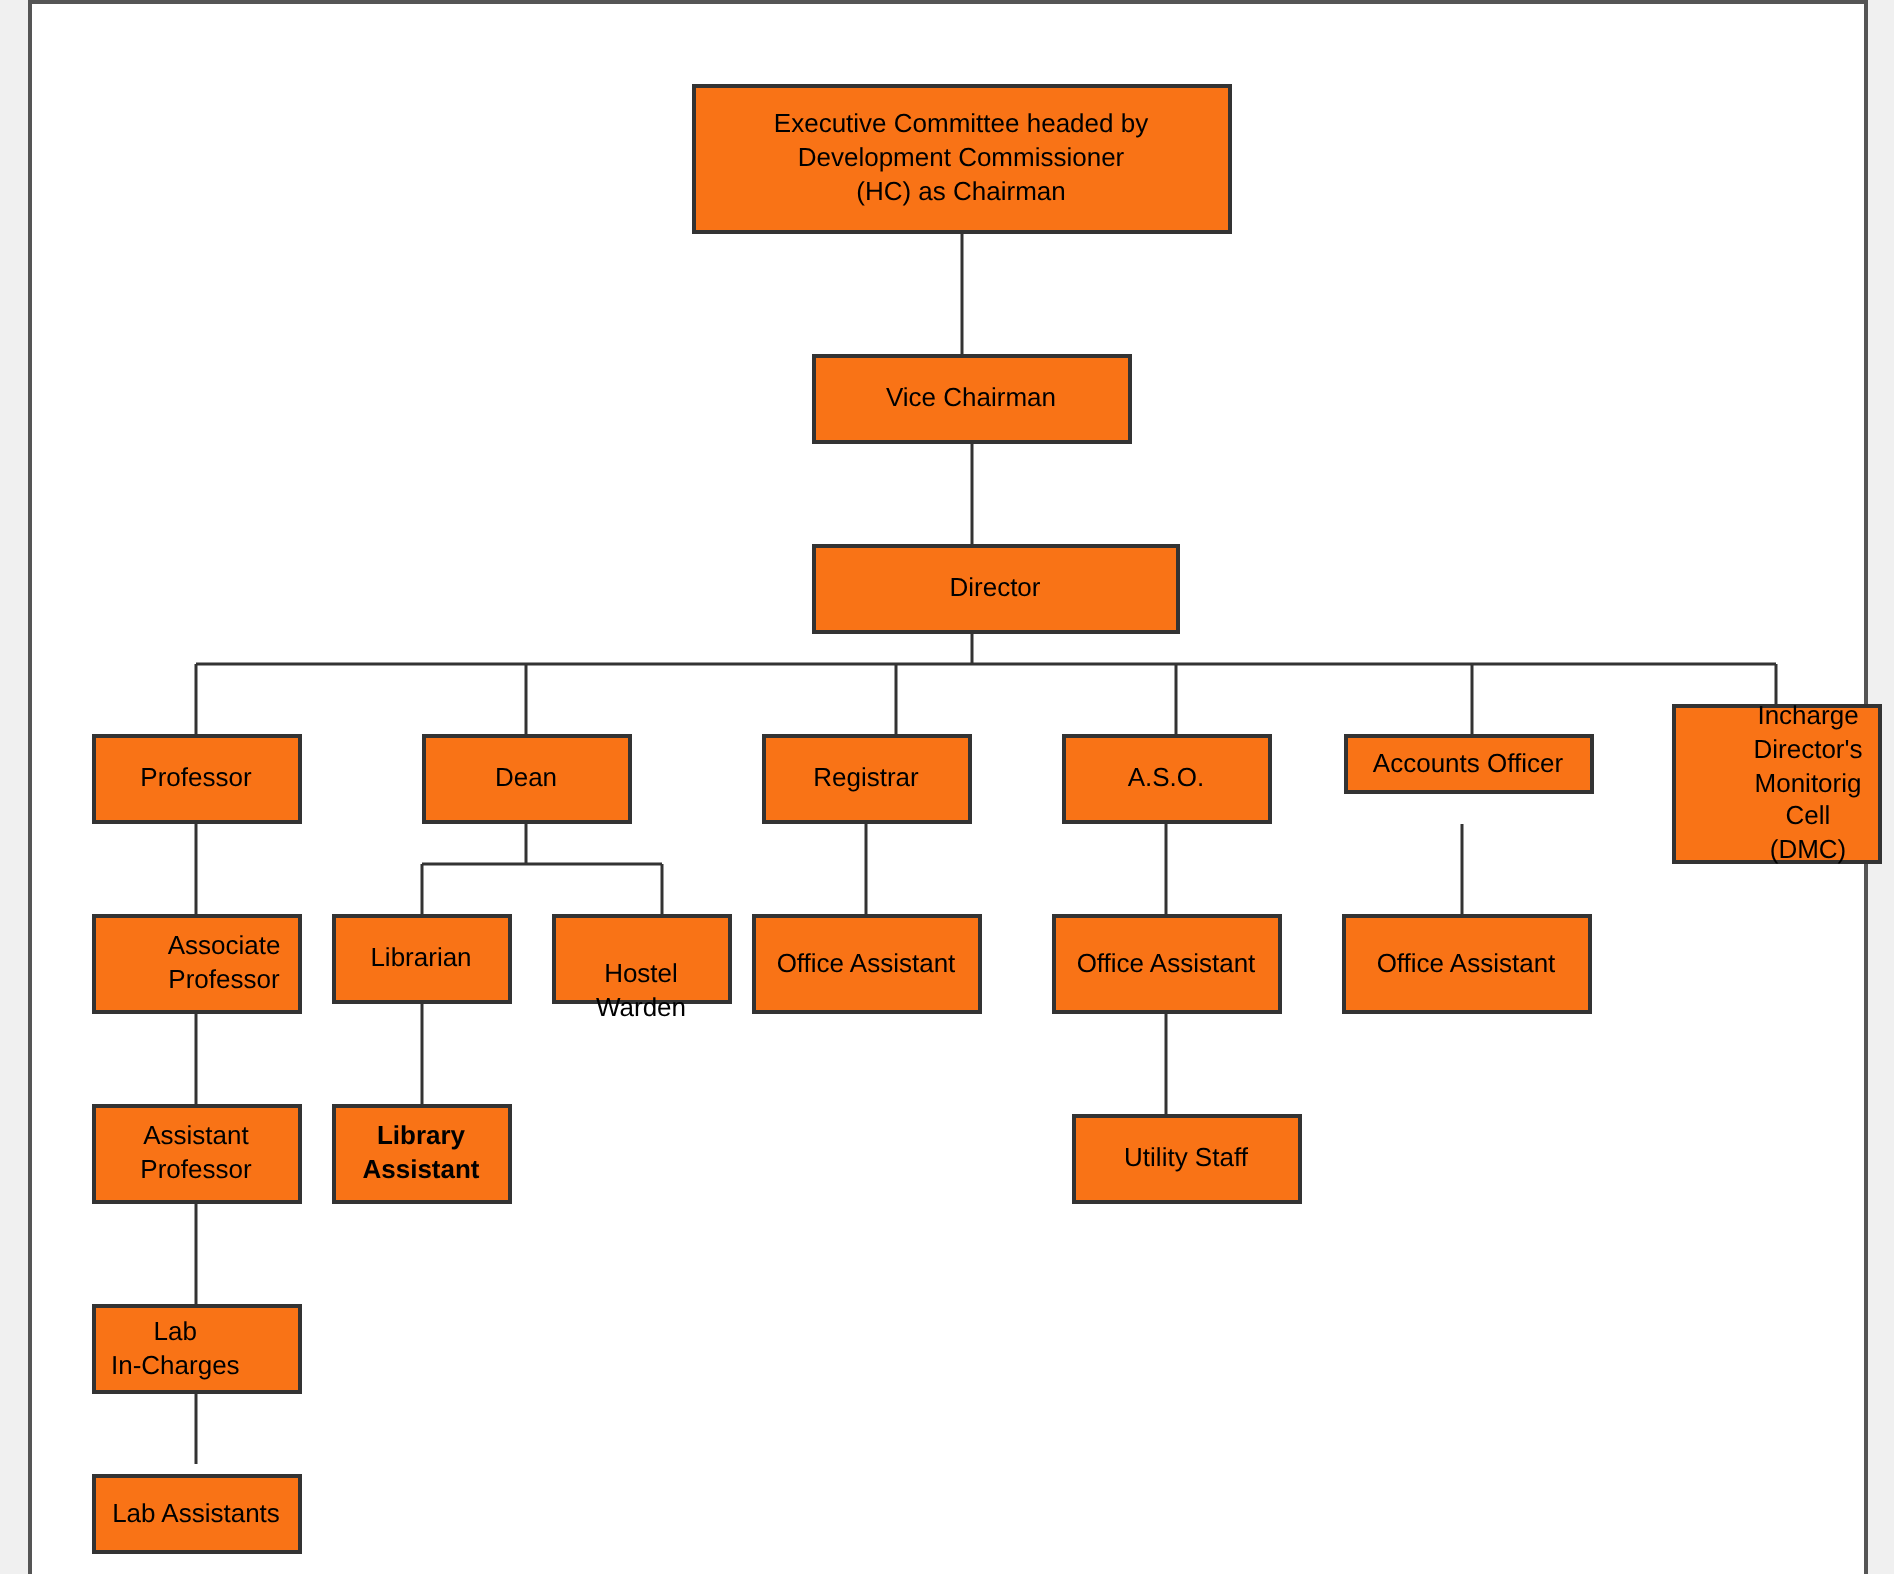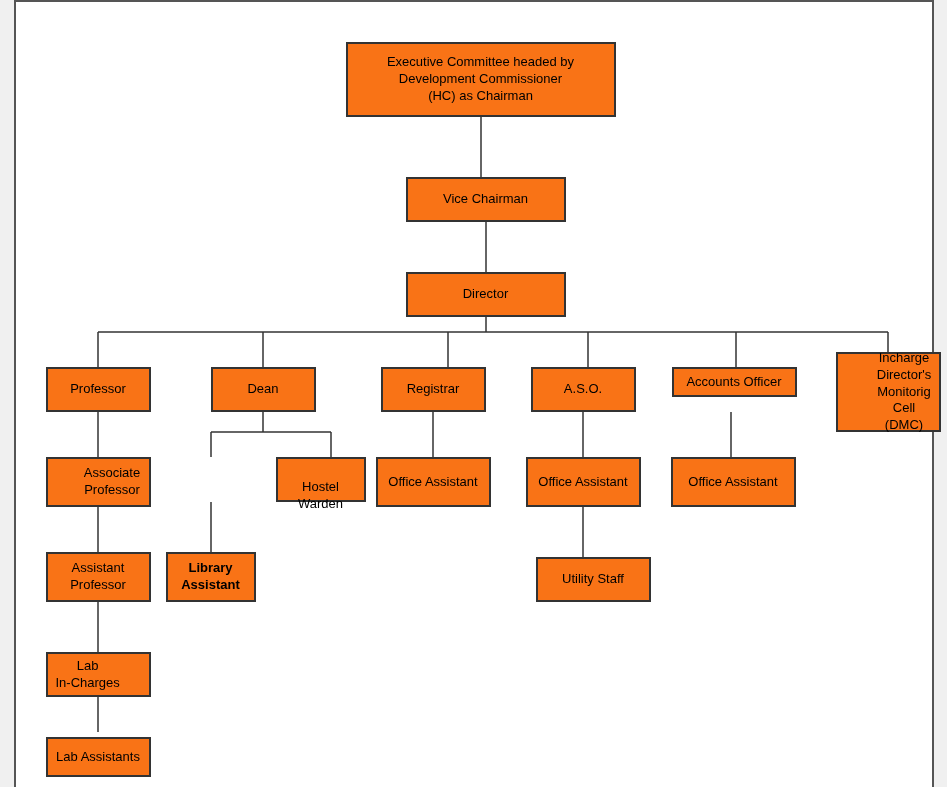--- a/index.html
+++ b/index.html
@@ -101,21 +101,21 @@
     <div class="node" style="left:310px;top:20px;width:270px;height:75px;display:flex;align-items:center;justify-content:center;">
       <span style="white-space:pre-line;">Executive Committee headed by
 Development Commissioner
 (HC) as Chairman</span>
     </div>
 
     <div class="node" style="left:370px;top:155px;width:160px;height:45px;display:flex;align-items:center;justify-content:center;">
       <span>Vice Chairman</span>
     </div>
 
-    <div class="node" style="left:370px;top:250px;width:160px;height:45px;display:flex;align-items:center;justify-content:center;">
+    <div class="node" style="left:370px;top:250px;width:184px;height:45px;display:flex;align-items:center;justify-content:center;">
       <span>Director</span>
     </div>
 
     <div class="node" style="left:10px;top:345px;width:105px;height:45px;display:flex;align-items:center;justify-content:center;">
       <span>Professor</span>
     </div>
 
     <div class="node" style="left:175px;top:345px;width:105px;height:45px;display:flex;align-items:center;justify-content:center;">
       <span>Dean</span>
     </div>
@@ -137,20 +137,23 @@
 Director's
 Monitorig Cell
 (DMC)</span>
     </div>
 
     <div class="node" style="left:10px;top:435px;width:105px;height:50px;display:flex;align-items:center;justify-content:center;">
       <span style="white-space:pre-line;margin-left:28px;">Associate
 Professor</span>
     </div>
 
+    <div class="node" style="left:130px;top:435px;width:90px;height:45px;display:flex;align-items:center;justify-content:center;">
+      <span>Librarian</span>
+    </div>
 
     <div class="node" style="left:240px;top:435px;width:90px;height:45px;display:flex;align-items:center;justify-content:center;">
       <span style="white-space:pre-line;margin-top:32px;">Hostel
 Warden</span>
     </div>
 
     <div class="node" style="left:340px;top:435px;width:115px;height:50px;display:flex;align-items:center;justify-content:center;">
       <span>Office Assistant</span>
     </div>
 

